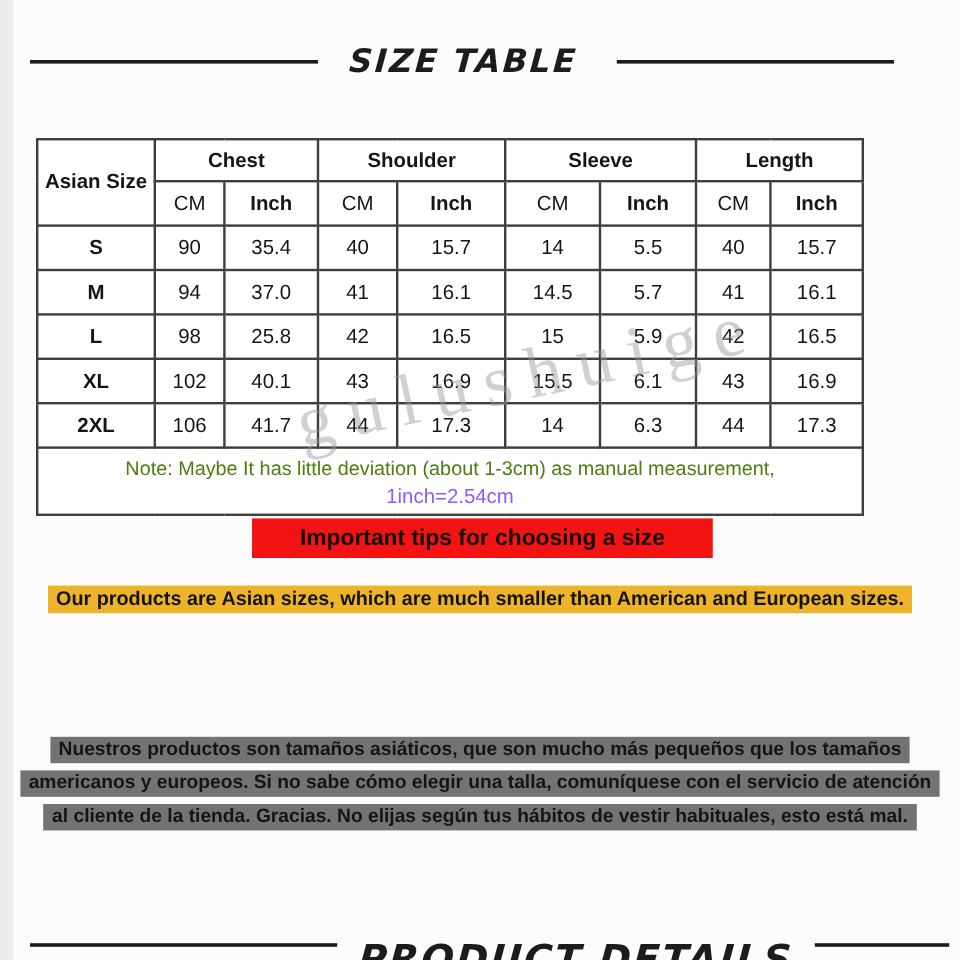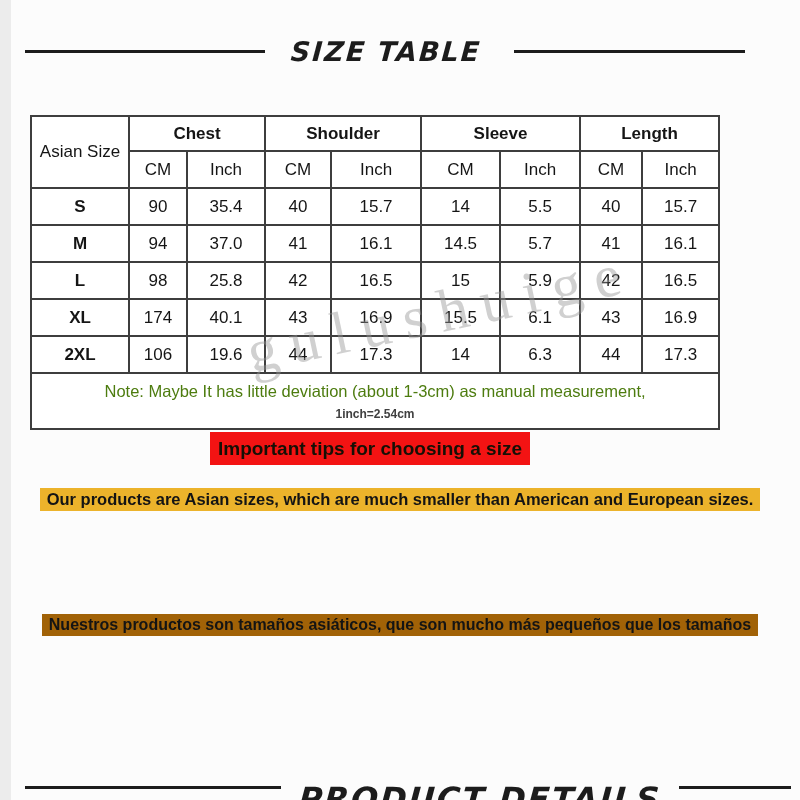--- a/index.html
+++ b/index.html
@@ -30,51 +30,51 @@
   
   table.size-table{
     position:absolute;left:30px;top:115px;
     border-collapse:collapse;table-layout:fixed;width:688px;
     background:#fff;
   }
   table.size-table td{
     border:2px solid #3e3e3e;text-align:center;vertical-align:middle;
     font-size:17px;color:#151515;padding:0;
   }
-  td.corner{color:#1777c0;font-weight:normal;font-size:18px;}
+  td.corner{color:#1777c0;font-weight:bold;font-size:18px;}
   td.group{color:#1777c0;font-weight:bold;font-size:18px;height:33px;}
   td.unit-cm{color:#3d3d3d;font-weight:normal;font-size:16px;height:35px;}
-  td.unit-inch{color:#000;font-weight:normal;font-size:17px;height:35px;}
+  td.unit-inch{color:#000;font-weight:bold;font-size:17px;height:35px;}
   td.size-label{color:#e02028;font-weight:bold;font-size:16px;height:35px;}
   td.note-cell{height:54px;border:2px solid #3e3e3e;}
   .note-l1{font-size:16.5px;color:#4d7c0f;line-height:22px;padding-top:4px;}
-  .note-l2{font-size:12px;font-weight:bold;color:#404040;line-height:24px;}
+  .note-l2{font-size:17px;font-weight:normal;color:#8b5cf6;line-height:24px;}
 
   
   .watermark{
     position:absolute;left:150px;top:278px;width:580px;
     font-family:"Liberation Serif", serif;
     font-size:60px;letter-spacing:13px;color:rgba(150,150,150,0.45);
     transform:rotate(-12deg);transform-origin:center;
     pointer-events:none;text-align:center;white-space:nowrap;
   }
 
   
   .banner{
-    position:absolute;left:210px;top:432px;width:320px;height:33px;
+    position:absolute;left:210px;top:432px;width:384px;height:33px;
     background:#f31313;color:#151005;font-size:19px;font-weight:600;
     display:flex;align-items:center;justify-content:center;white-space:nowrap;
   }
   .tips-block{position:absolute;left:0;width:800px;text-align:center;}
   #tips-en{top:488px;}
   #tips-es{top:614px;}
   .tips-block .line{margin-bottom:6px;}
   .hl{display:inline-block;padding:2px 7px;font-weight:600;color:#141414;white-space:nowrap;}
   #tips-en .hl{background:#ecb32b;font-size:16.5px;}
-  #tips-es .hl{background:#a16207;font-size:16px;}
+  #tips-es .hl{background:#737373;font-size:16px;}
 </style>
 </head>
 <body>
 
 <div class="edge-strip"></div>
 
 <div class="sec-head" id="top-head">
   <div class="rule rule-l"></div>
   <div class="sec-title">SIZE TABLE</div>
   <div class="rule rule-r"></div>
@@ -138,33 +138,33 @@
       <td>25.8</td>
       <td>42</td>
       <td>16.5</td>
       <td>15</td>
       <td>5.9</td>
       <td>42</td>
       <td>16.5</td>
     </tr>
     <tr>
       <td class="size-label">XL</td>
-      <td>174</td>
+      <td>102</td>
       <td>40.1</td>
       <td>43</td>
       <td>16.9</td>
       <td>15.5</td>
       <td>6.1</td>
       <td>43</td>
       <td>16.9</td>
     </tr>
     <tr>
       <td class="size-label">2XL</td>
       <td>106</td>
-      <td>19.6</td>
+      <td>41.7</td>
       <td>44</td>
       <td>17.3</td>
       <td>14</td>
       <td>6.3</td>
       <td>44</td>
       <td>17.3</td>
     </tr>
     <tr>
       <td colspan="9" class="note-cell">
         <div class="note-l1">Note: Maybe It has little deviation (about 1-3cm) as manual measurement,</div>
@@ -177,19 +177,21 @@
 <div class="watermark">gulushuige</div>
 
 <div class="banner">Important tips for choosing a size</div>
 
 <div class="tips-block" id="tips-en">
   <div class="line"><span class="hl">Our products are Asian sizes, which are much smaller than American and European sizes.</span></div>
 </div>
 
 <div class="tips-block" id="tips-es">
   <div class="line"><span class="hl">Nuestros productos son tamaños asiáticos, que son mucho más pequeños que los tamaños</span></div>
+  <div class="line"><span class="hl">americanos y europeos. Si no sabe cómo elegir una talla, comuníquese con el servicio de atención</span></div>
+  <div class="line"><span class="hl">al cliente de la tienda. Gracias. No elijas según tus hábitos de vestir habituales, esto está mal.</span></div>
 </div>
 
 <div class="sec-head" id="bottom-head">
   <div class="rule rule-l"></div>
   <div class="sec-title">PRODUCT DETAILS</div>
   <div class="rule rule-r"></div>
 </div>
 
 </body></html>

